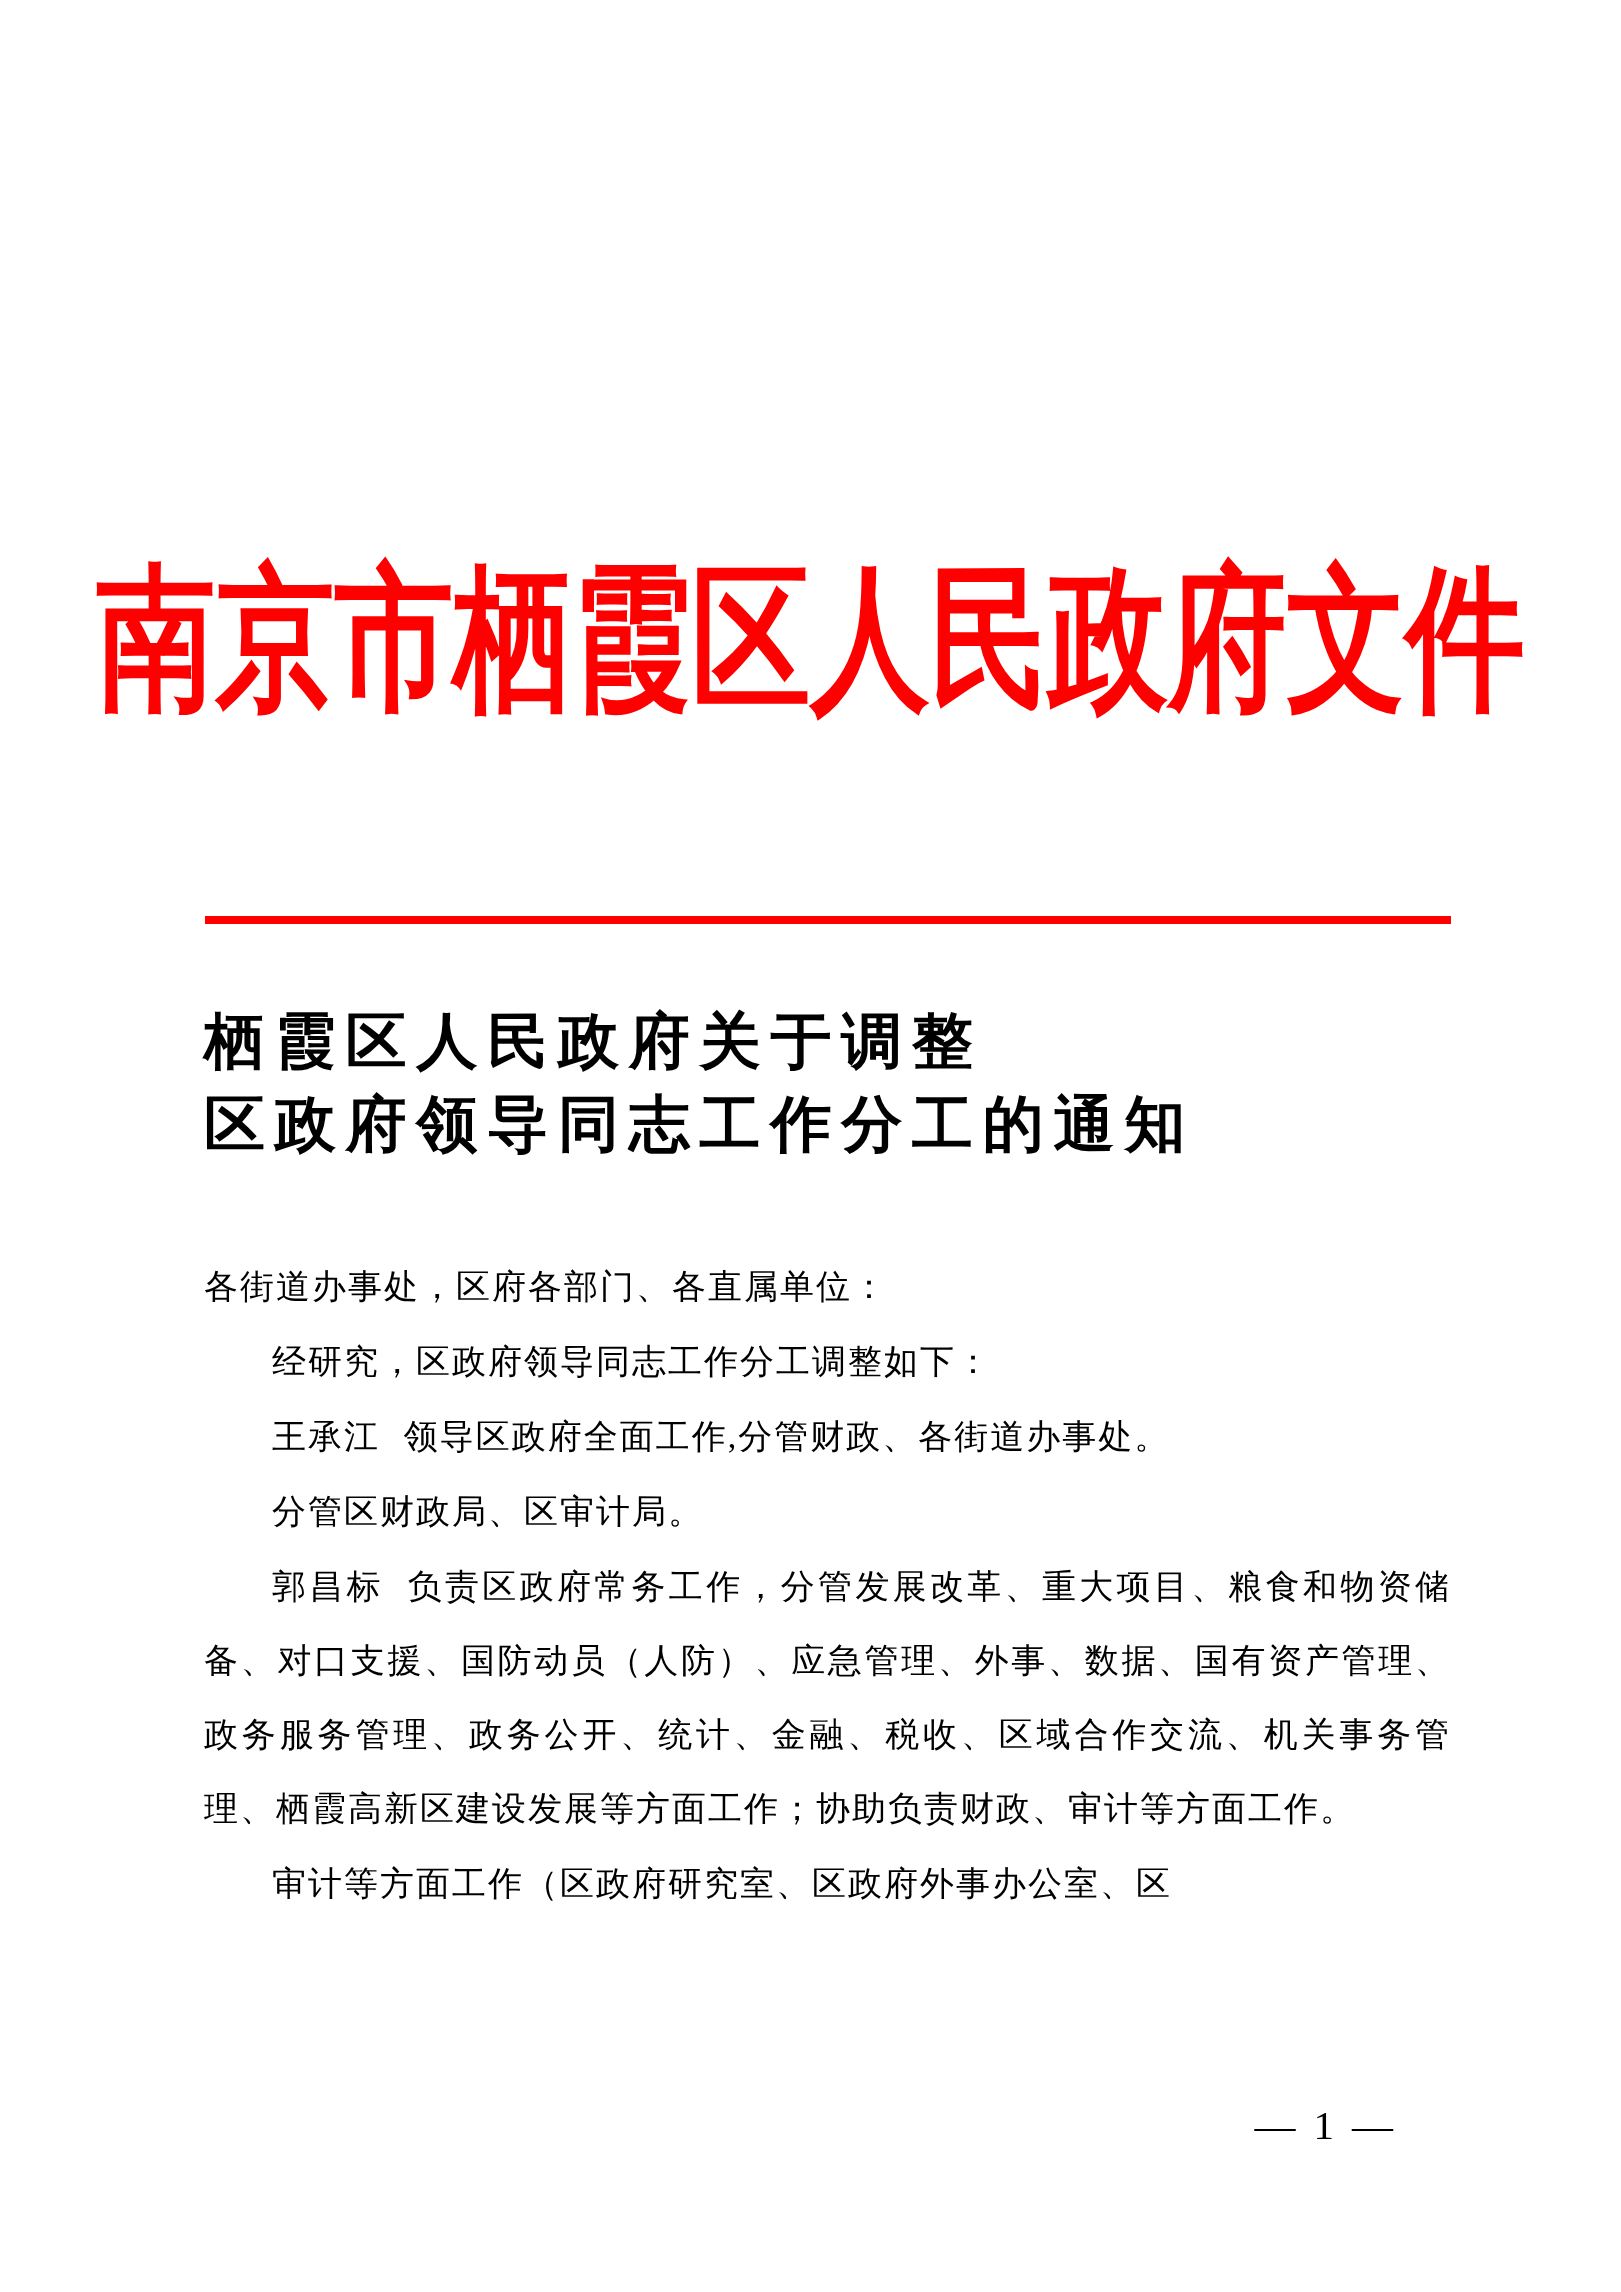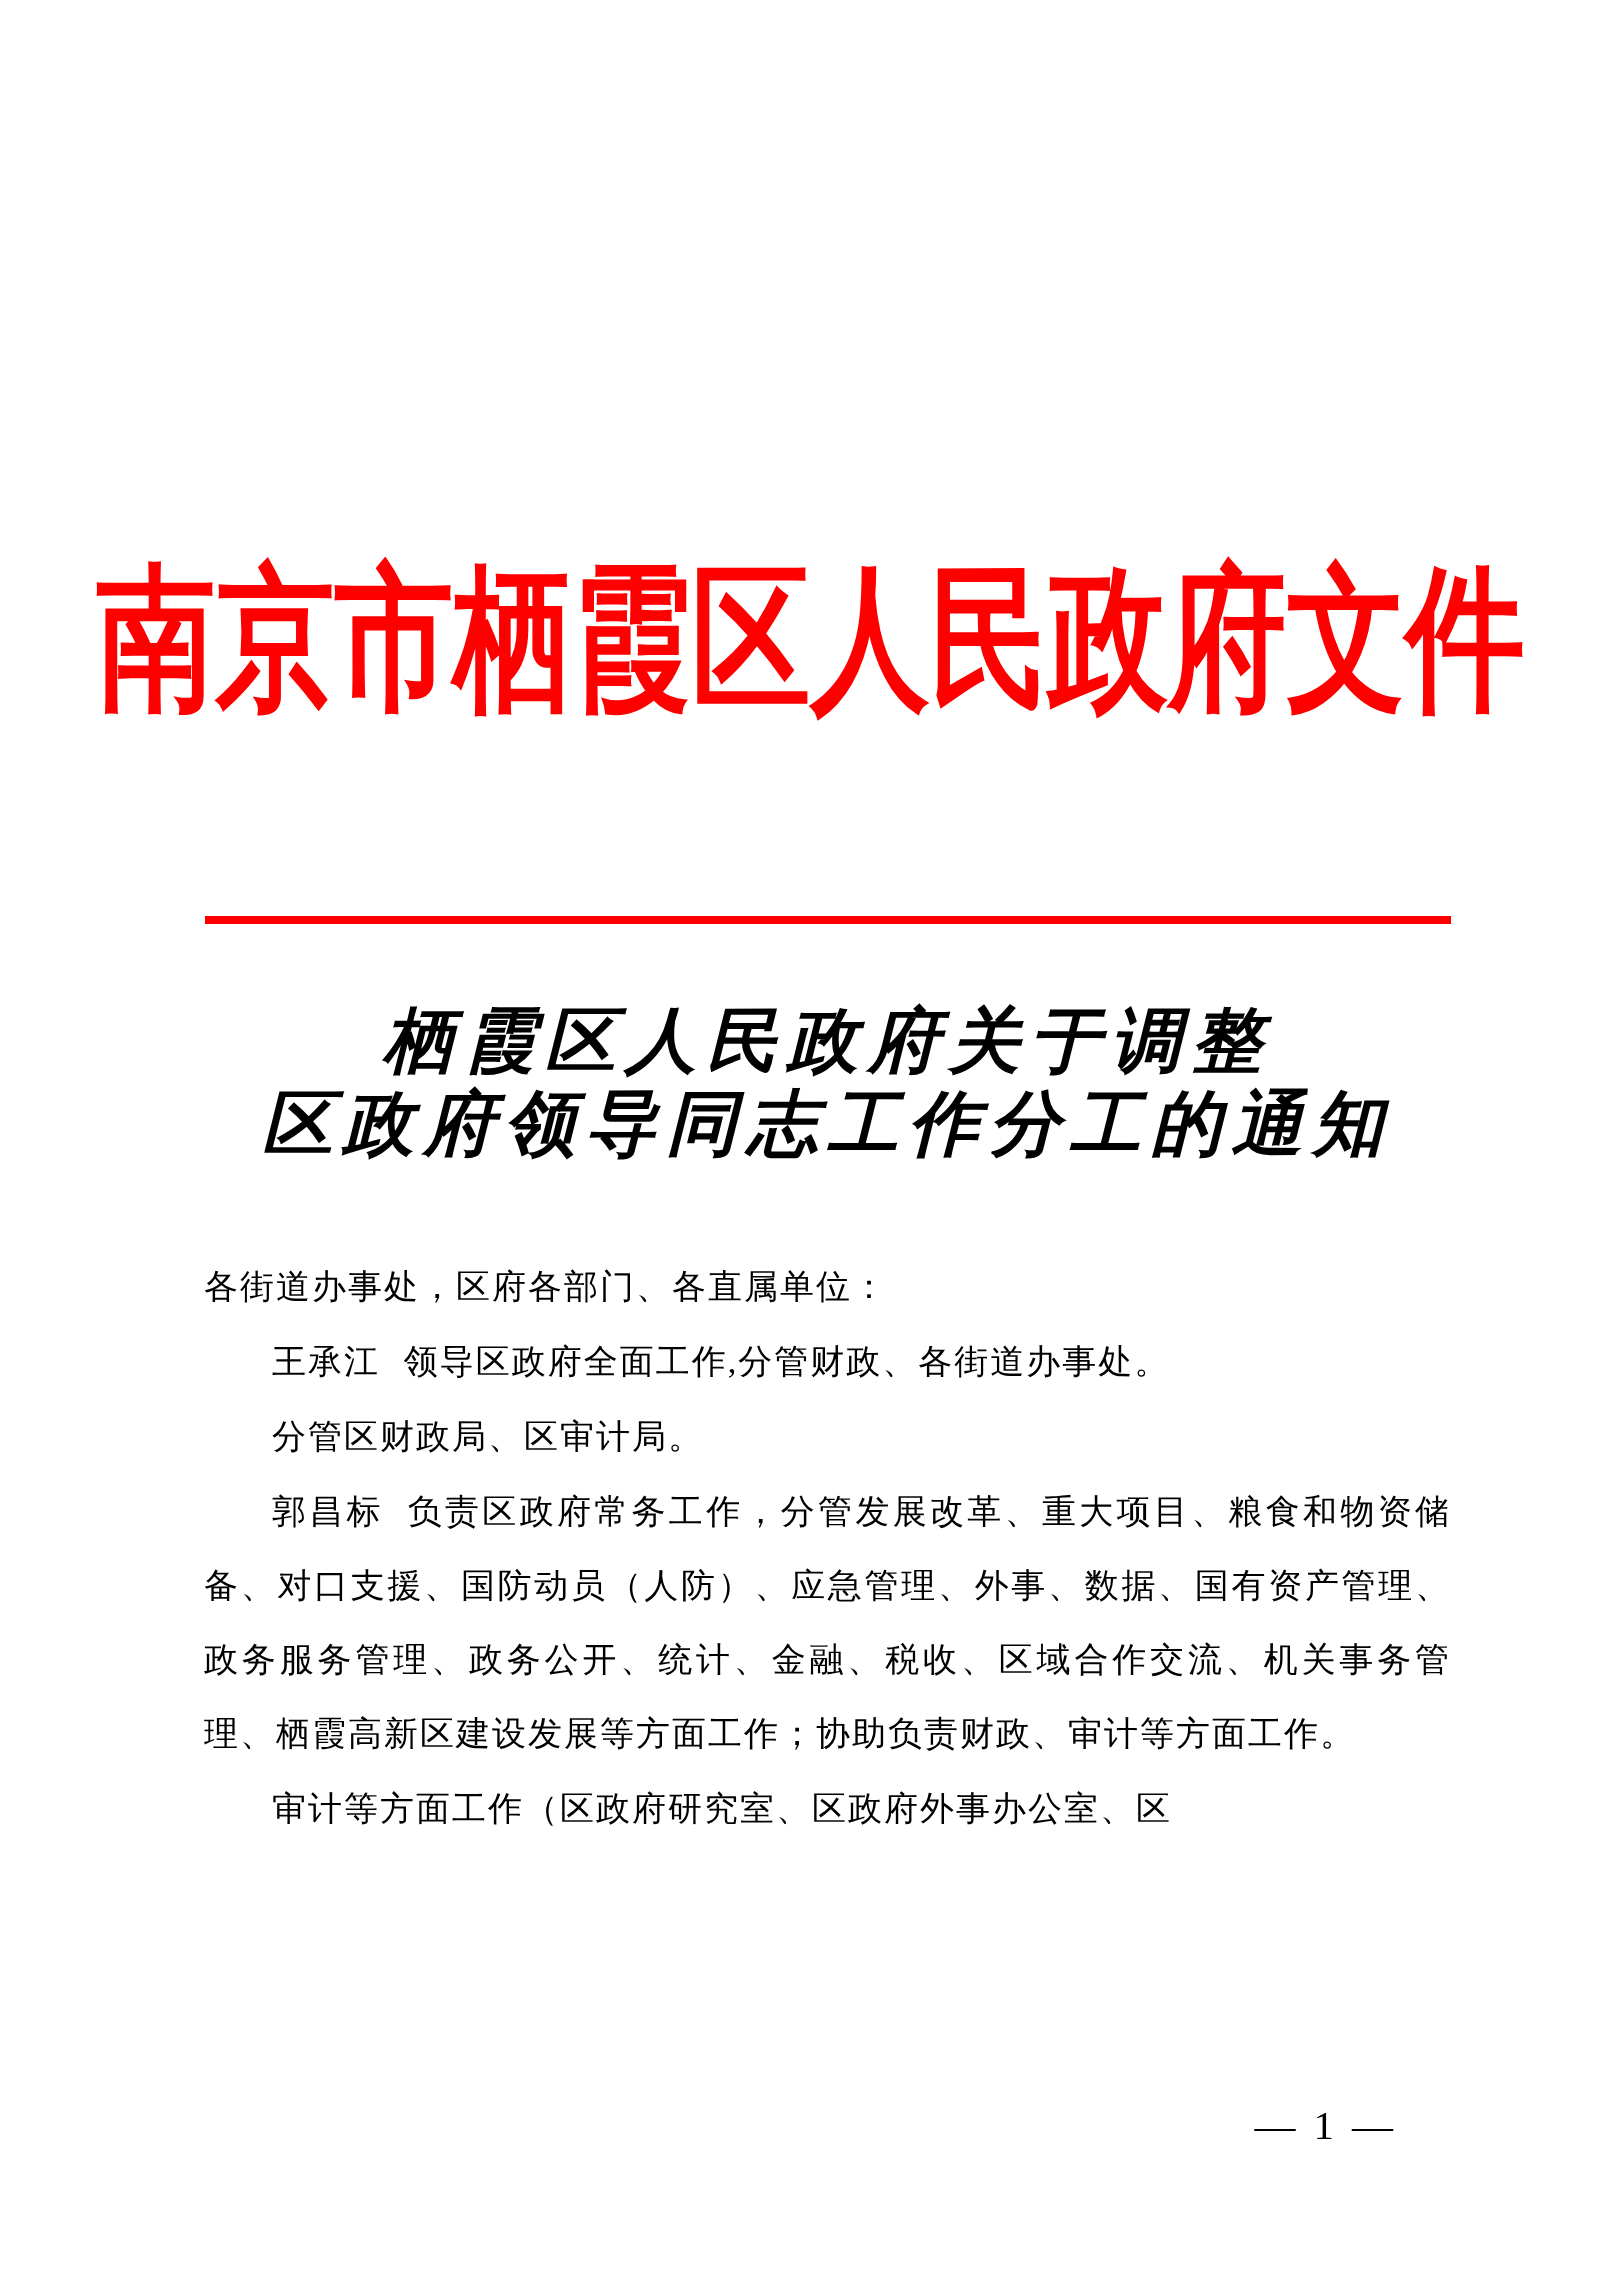--- a/index.html
+++ b/index.html
@@ -63,27 +63,25 @@
     height: 7.8px;
     background: #ff0000;
   }
 
   
   .doc-title {
     position: absolute;
     top: 1000px;
     left: 204px;
     width: 1247px;
-    text-align: center;
     font-weight: bold;
-    font-size: 71px;
+    font-size: 61px;
     line-height: 83px;
     letter-spacing: 9.8px;
     color: #000000;
-    font-style: italic;
   }
 
   
   .doc-body {
     position: absolute;
     top: 1249px;
     left: 204px;
     width: 1247px;
     font-size: 34px;
     line-height: 74px;
@@ -126,20 +124,23 @@
   <div class="doc-title">
     <div>栖霞区人民政府关于调整</div>
     <div>区政府领导同志工作分工的通知</div>
   </div>
 
   <div class="doc-body">
     <p class="no-indent">
       <span class="person-name"></span><span>各街道办事处，区府各部门、各直属单位：</span>
     </p>
     <p>
+      <span class="person-name"></span><span>经研究，区政府领导同志工作分工调整如下：</span>
+    </p>
+    <p>
       <span class="person-name">王承江</span><span>领导区政府全面工作,分管财政、各街道办事处。</span>
     </p>
     <p>
       <span class="person-name"></span><span>分管区财政局、区审计局。</span>
     </p>
     <p>
       <span class="person-name">郭昌标</span><span>负责区政府常务工作，分管发展改革、重大项目、粮食和物资储备、对口支援、国防动员（人防）、应急管理、外事、数据、国有资产管理、政务服务管理、政务公开、统计、金融、税收、区域合作交流、机关事务管理、栖霞高新区建设发展等方面工作；协助负责财政、审计等方面工作。</span>
     </p>
     <p>
       <span class="person-name"></span><span>审计等方面工作（区政府研究室、区政府外事办公室、区</span>

